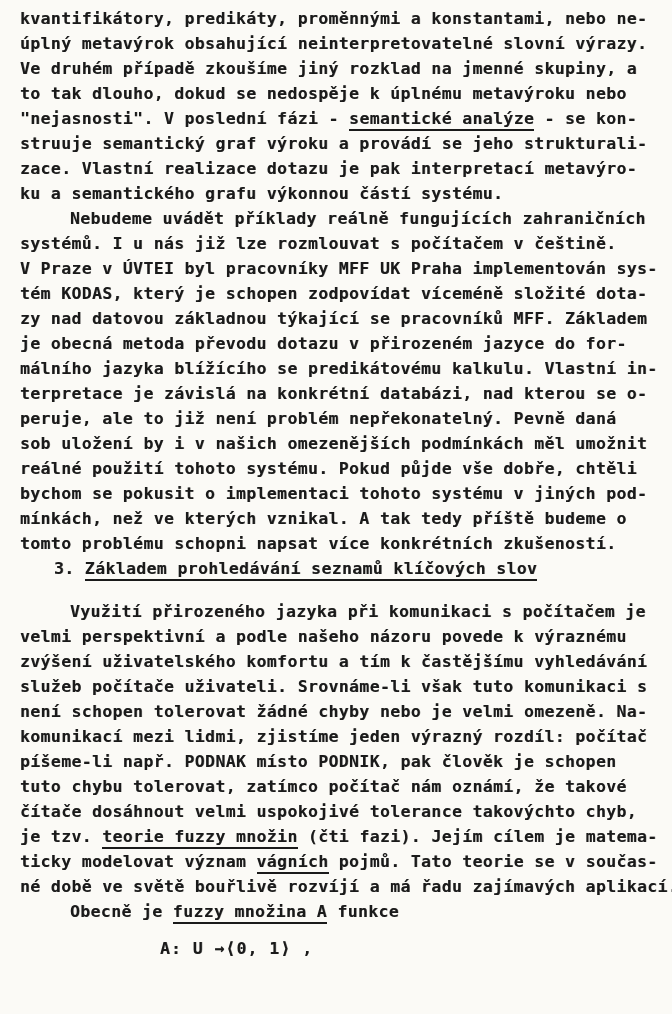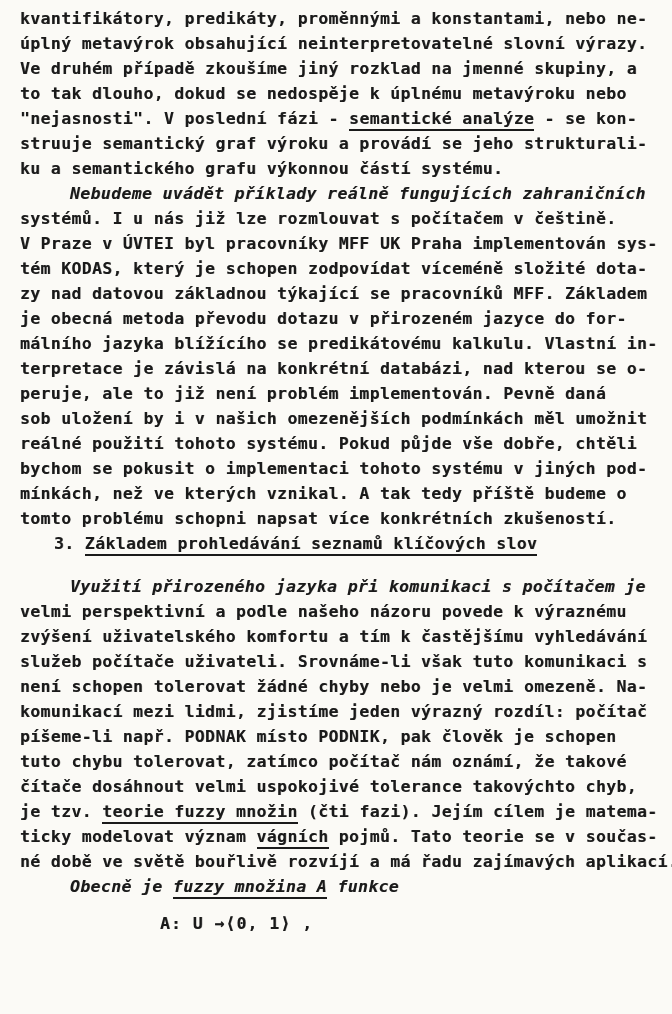--- a/index.html
+++ b/index.html
@@ -26,21 +26,20 @@
     letter-spacing:0.35px;
     padding:6px 2px 0 20px;
     overflow:hidden;
     text-shadow:0.4px 0.4px 0.6px rgba(26,26,26,0.45);
   }
   .line{
     white-space:pre;
   }
   .line.para{
     text-indent:50px;
-    font-style:italic;
   }
   .line.heading{
     margin-left:34px;
     margin-bottom:18px;
   }
   .line.formula{
     margin-top:12px;
     margin-left:140px;
     letter-spacing:1px;
   }
@@ -52,30 +51,31 @@
 </head>
 <body>
 
 <div class="page">
     <div class="line body"><span>kvantifikátory, predikáty, proměnnými a konstantami, nebo ne-</span></div>
     <div class="line body"><span>úplný metavýrok obsahující neinterpretovatelné slovní výrazy.</span></div>
     <div class="line body"><span>Ve druhém případě zkoušíme jiný rozklad na jmenné skupiny, a</span></div>
     <div class="line body"><span>to tak dlouho, dokud se nedospěje k úplnému metavýroku nebo</span></div>
     <div class="line body"><span>"nejasnosti". V poslední fázi - </span><span class="u">semantické analýze</span><span> - se kon-</span></div>
     <div class="line body"><span>struuje semantický graf výroku a provádí se jeho strukturali-</span></div>
+    <div class="line body"><span>zace. Vlastní realizace dotazu je pak interpretací metavýro-</span></div>
     <div class="line body"><span>ku a semantického grafu výkonnou částí systému.</span></div>
     <div class="line para"><span>Nebudeme uvádět příklady reálně fungujících zahraničních</span></div>
     <div class="line body"><span>systémů. I u nás již lze rozmlouvat s počítačem v češtině.</span></div>
     <div class="line body"><span>V Praze v ÚVTEI byl pracovníky MFF UK Praha implementován sys-</span></div>
     <div class="line body"><span>tém KODAS, který je schopen zodpovídat víceméně složité dota-</span></div>
     <div class="line body"><span>zy nad datovou základnou týkající se pracovníků MFF. Základem</span></div>
     <div class="line body"><span>je obecná metoda převodu dotazu v přirozeném jazyce do for-</span></div>
     <div class="line body"><span>málního jazyka blížícího se predikátovému kalkulu. Vlastní in-</span></div>
     <div class="line body"><span>terpretace je závislá na konkrétní databázi, nad kterou se o-</span></div>
-    <div class="line body"><span>peruje, ale to již není problém implementován. Pevně daná</span></div>
+    <div class="line body"><span>peruje, ale to již není problém nepřekonatelný. Pevně daná</span></div>
     <div class="line body"><span>sob uložení by i v našich omezenějších podmínkách měl umožnit</span></div>
     <div class="line body"><span>reálné použití tohoto systému. Pokud půjde vše dobře, chtěli</span></div>
     <div class="line body"><span>bychom se pokusit o implementaci tohoto systému v jiných pod-</span></div>
     <div class="line body"><span>mínkách, než ve kterých vznikal. A tak tedy příště budeme o</span></div>
     <div class="line body"><span>tomto problému schopni napsat více konkrétních zkušeností.</span></div>
     <div class="line heading"><span>3. </span><span class="u">Základem prohledávání seznamů klíčových slov</span></div>
     <div class="line para"><span>Využití přirozeného jazyka při komunikaci s počítačem je</span></div>
     <div class="line body"><span>velmi perspektivní a podle našeho názoru povede k výraznému</span></div>
     <div class="line body"><span>zvýšení uživatelského komfortu a tím k častějšímu vyhledávání</span></div>
     <div class="line body"><span>služeb počítače uživateli. Srovnáme-li však tuto komunikaci s</span></div>

